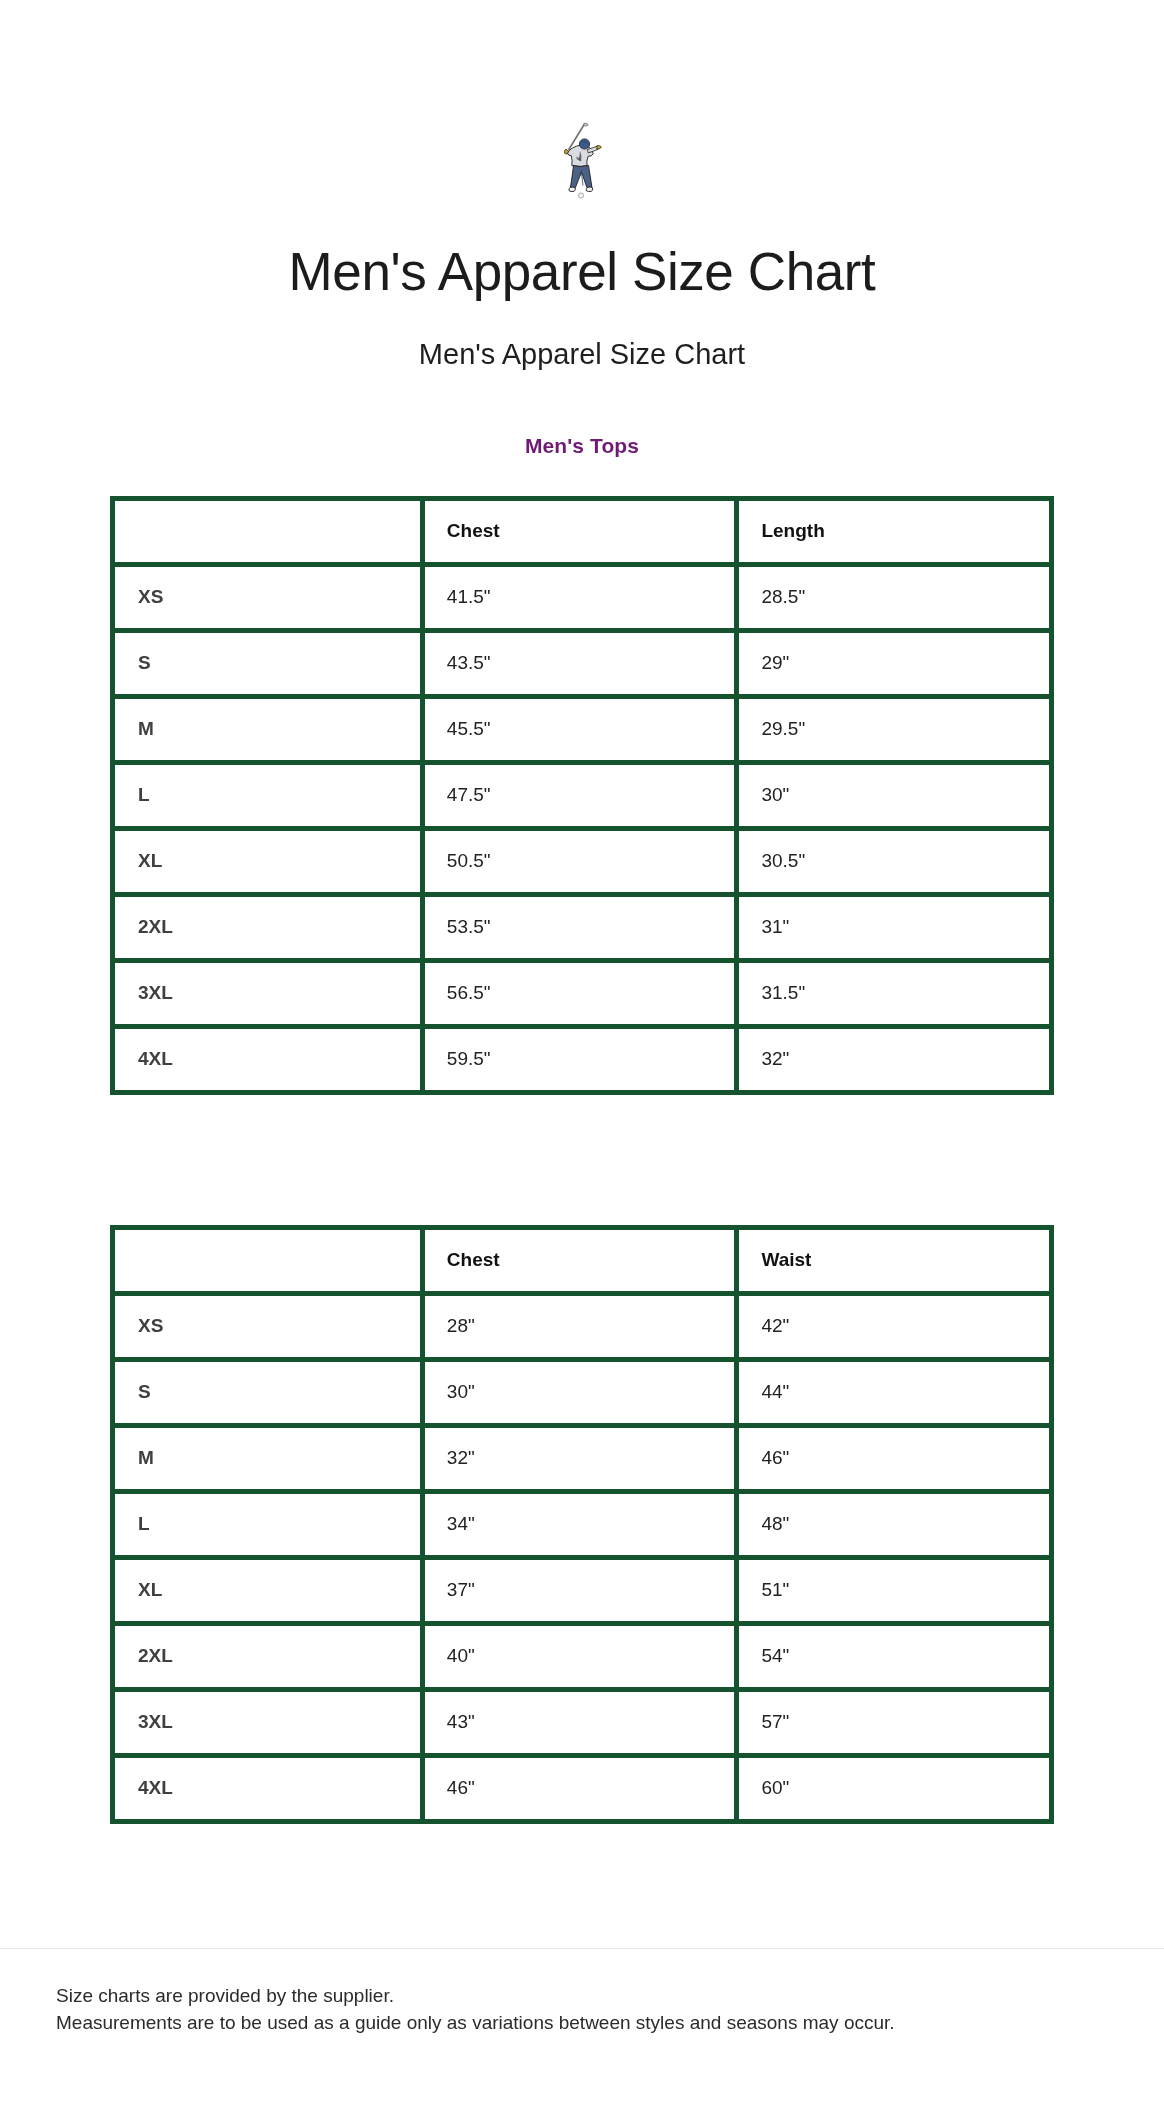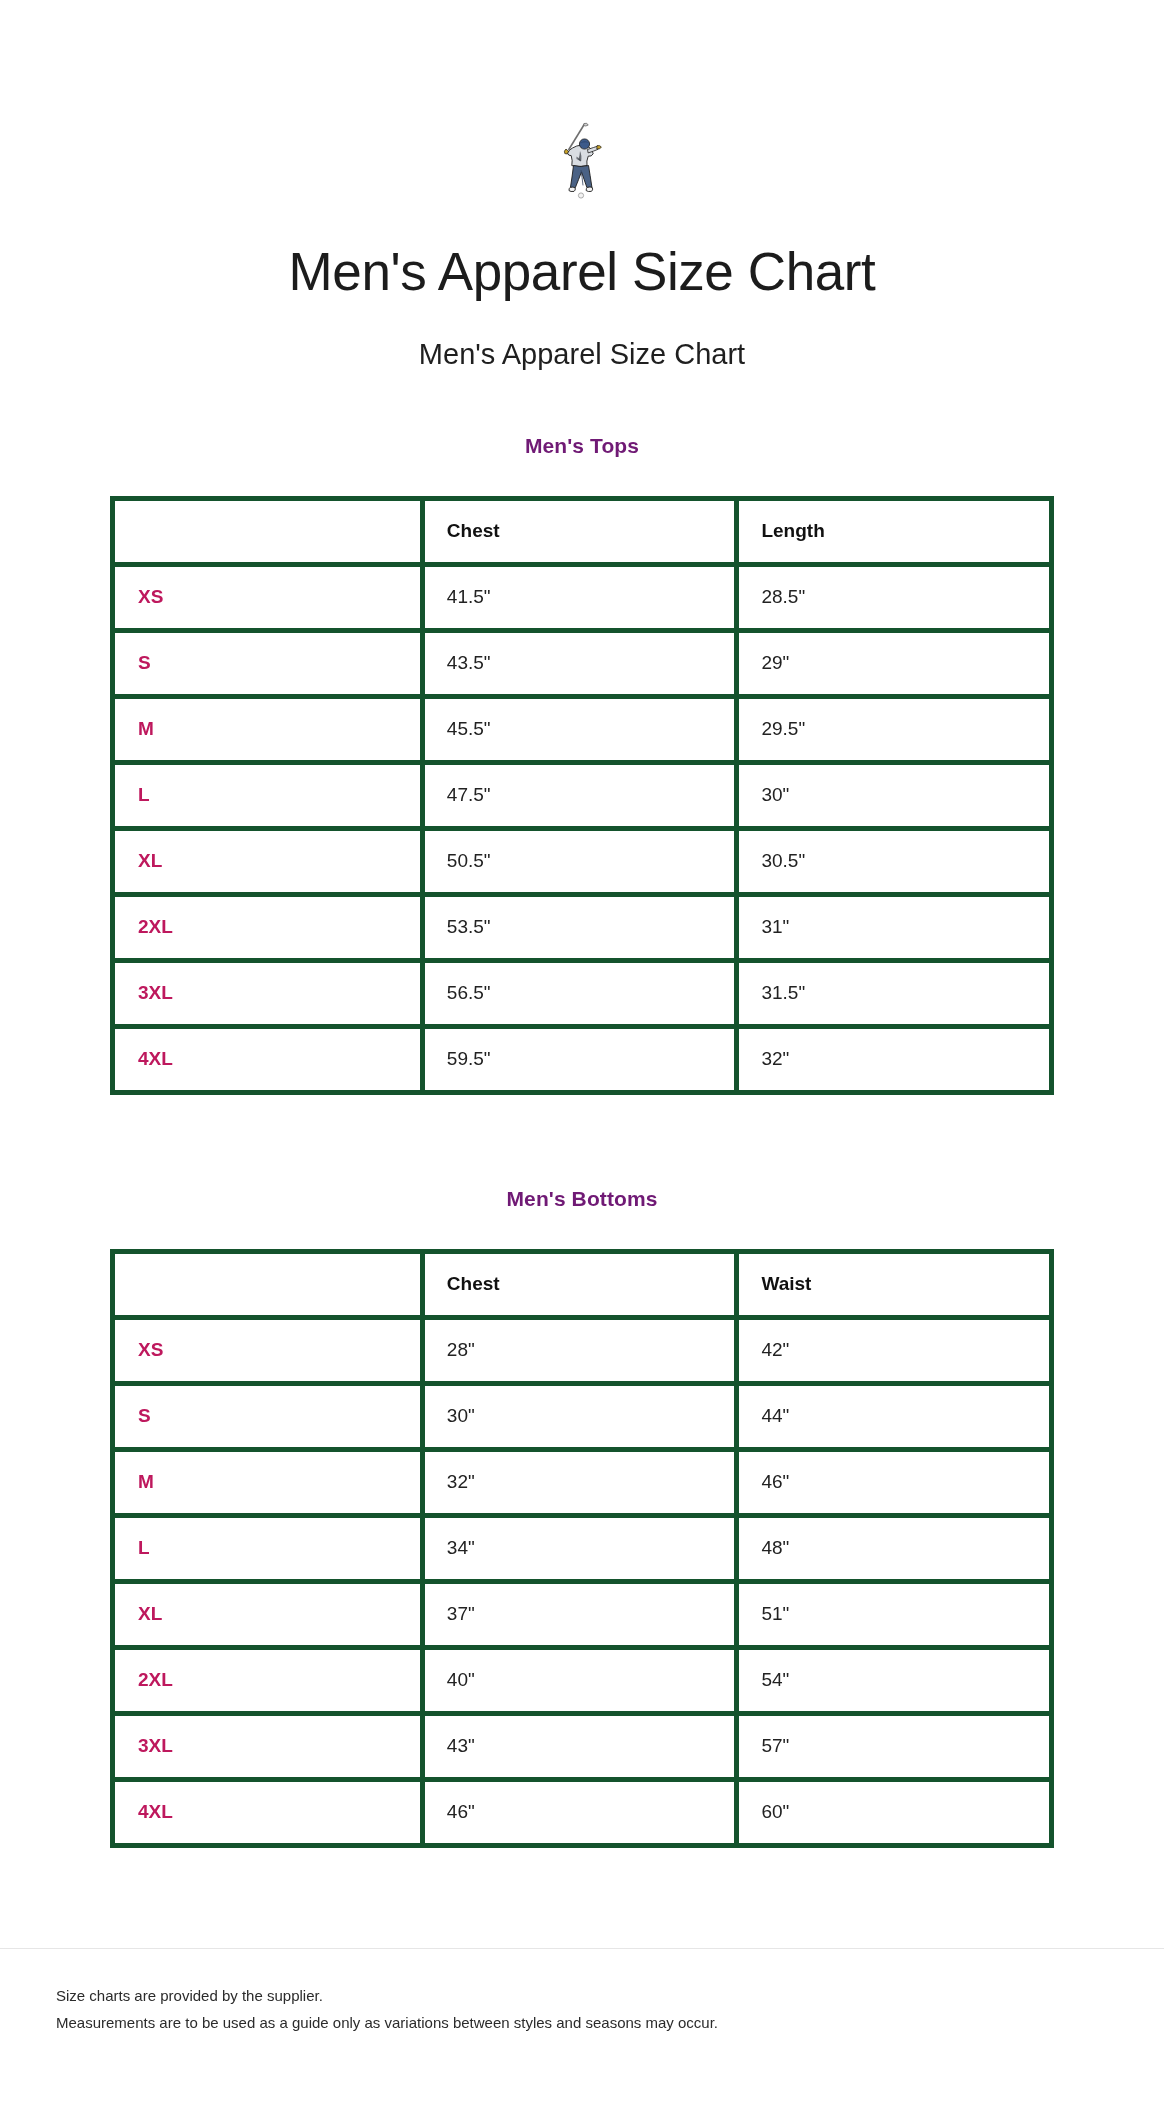--- a/index.html
+++ b/index.html
@@ -99,21 +99,21 @@
     vertical-align: middle;
     font-size: 19px;
     line-height: 1.3;
   }
   table.size-table th {
     font-weight: 700;
     color: #111111;
   }
   table.size-table td.size-label {
     font-weight: 700;
-    color: #be185d;
+    color: #404040;
     padding-left: 23px;
   }
   table.size-table td.value {
     font-weight: 400;
     color: #222222;
   }
   table.size-table th.blank {}
 
   .tops-table-wrap   { margin-top: 38px; }
   .gap-between       { height: 92px; }
@@ -126,21 +126,21 @@
     top: 1948px;
     width: 1164px;
     height: 1px;
     background: #e6e6e6;
   }
   .footer {
     position: absolute;
     left: 56px;
     top: 1982px;
     width: 1060px;
-    font-size: 15px;
+    font-size: 19px;
     line-height: 27px;
     color: #2b2b2b;
     font-weight: 400;
   }
   .footer div { white-space: nowrap; }
 </style>
 </head>
 <body>
 
 <div class="page">
@@ -235,21 +235,20 @@
             <td class="size-label">4XL</td>
             <td class="value">59.5"</td>
             <td class="value">32"</td>
           </tr>
         </tbody>
       </table>
     </div>
 
     <div class="gap-between"></div>
 
-    <h2 class="section-heading bottoms">Men's Bottoms</h2>
 
     <div class="table-shell bottoms-table-wrap">
       <table class="size-table">
         <colgroup>
             <col class="c-size">
             <col class="c-one">
             <col class="c-two">
           </colgroup>
         <thead>
           <tr>

